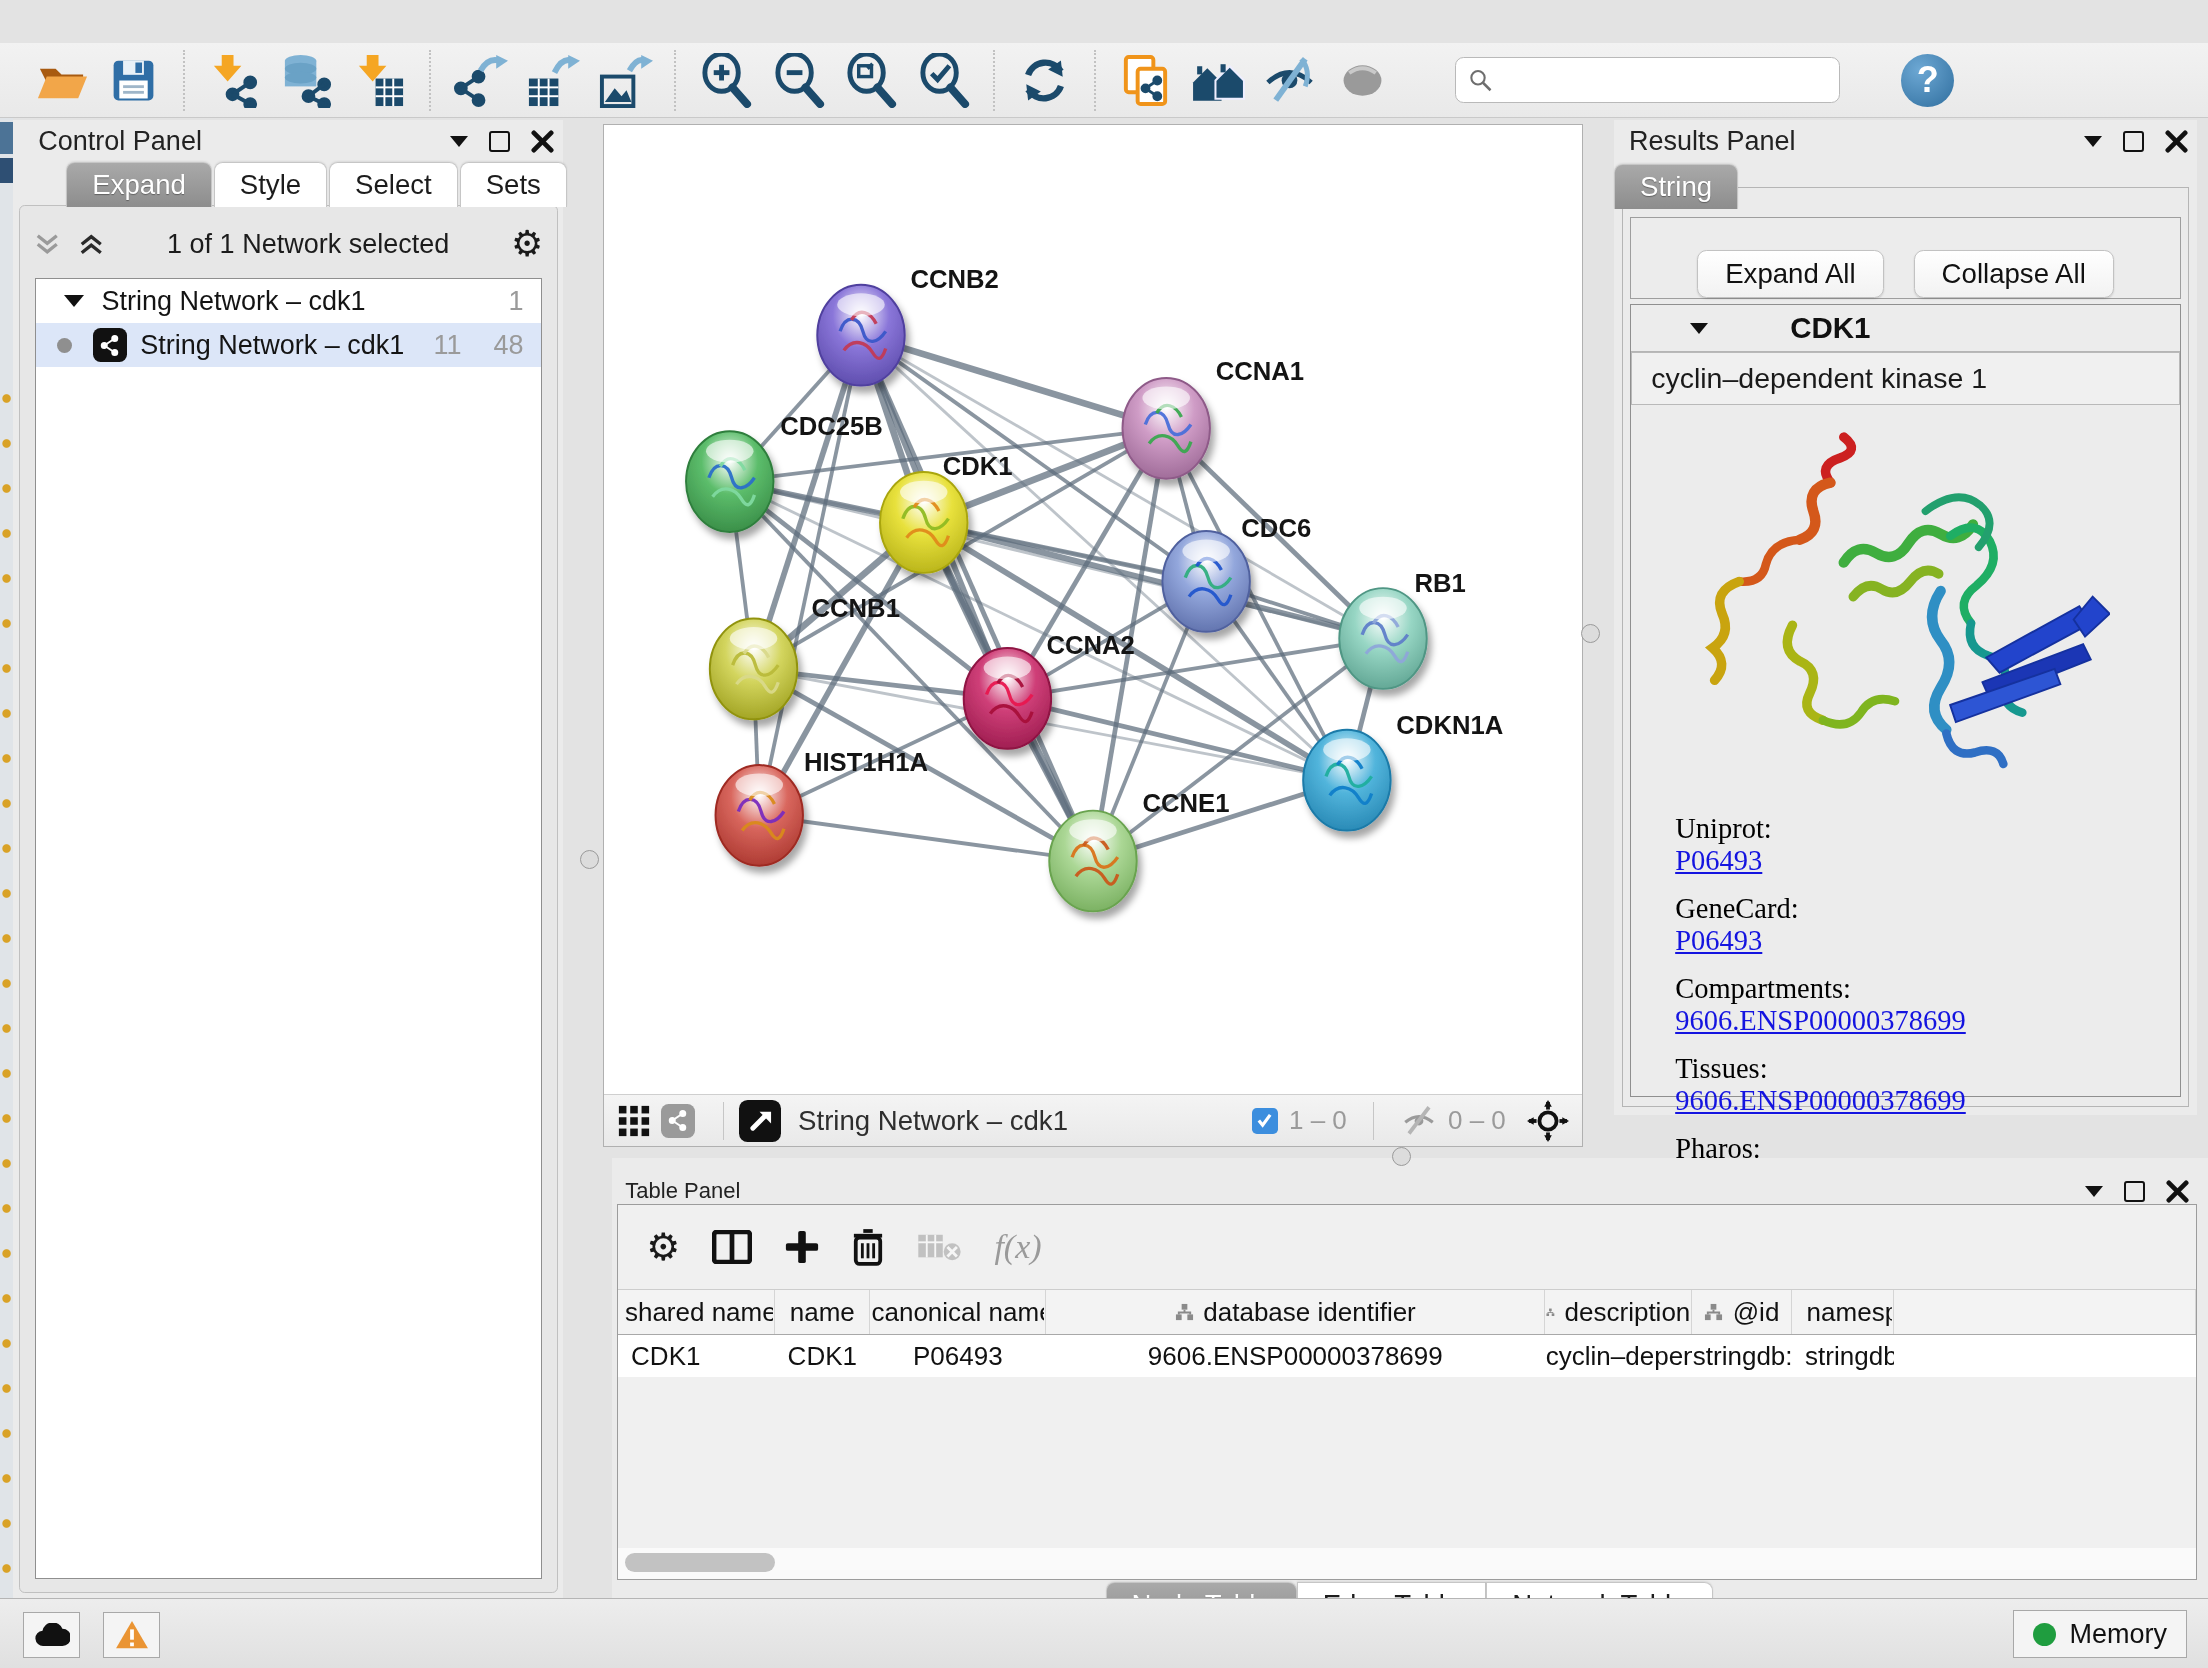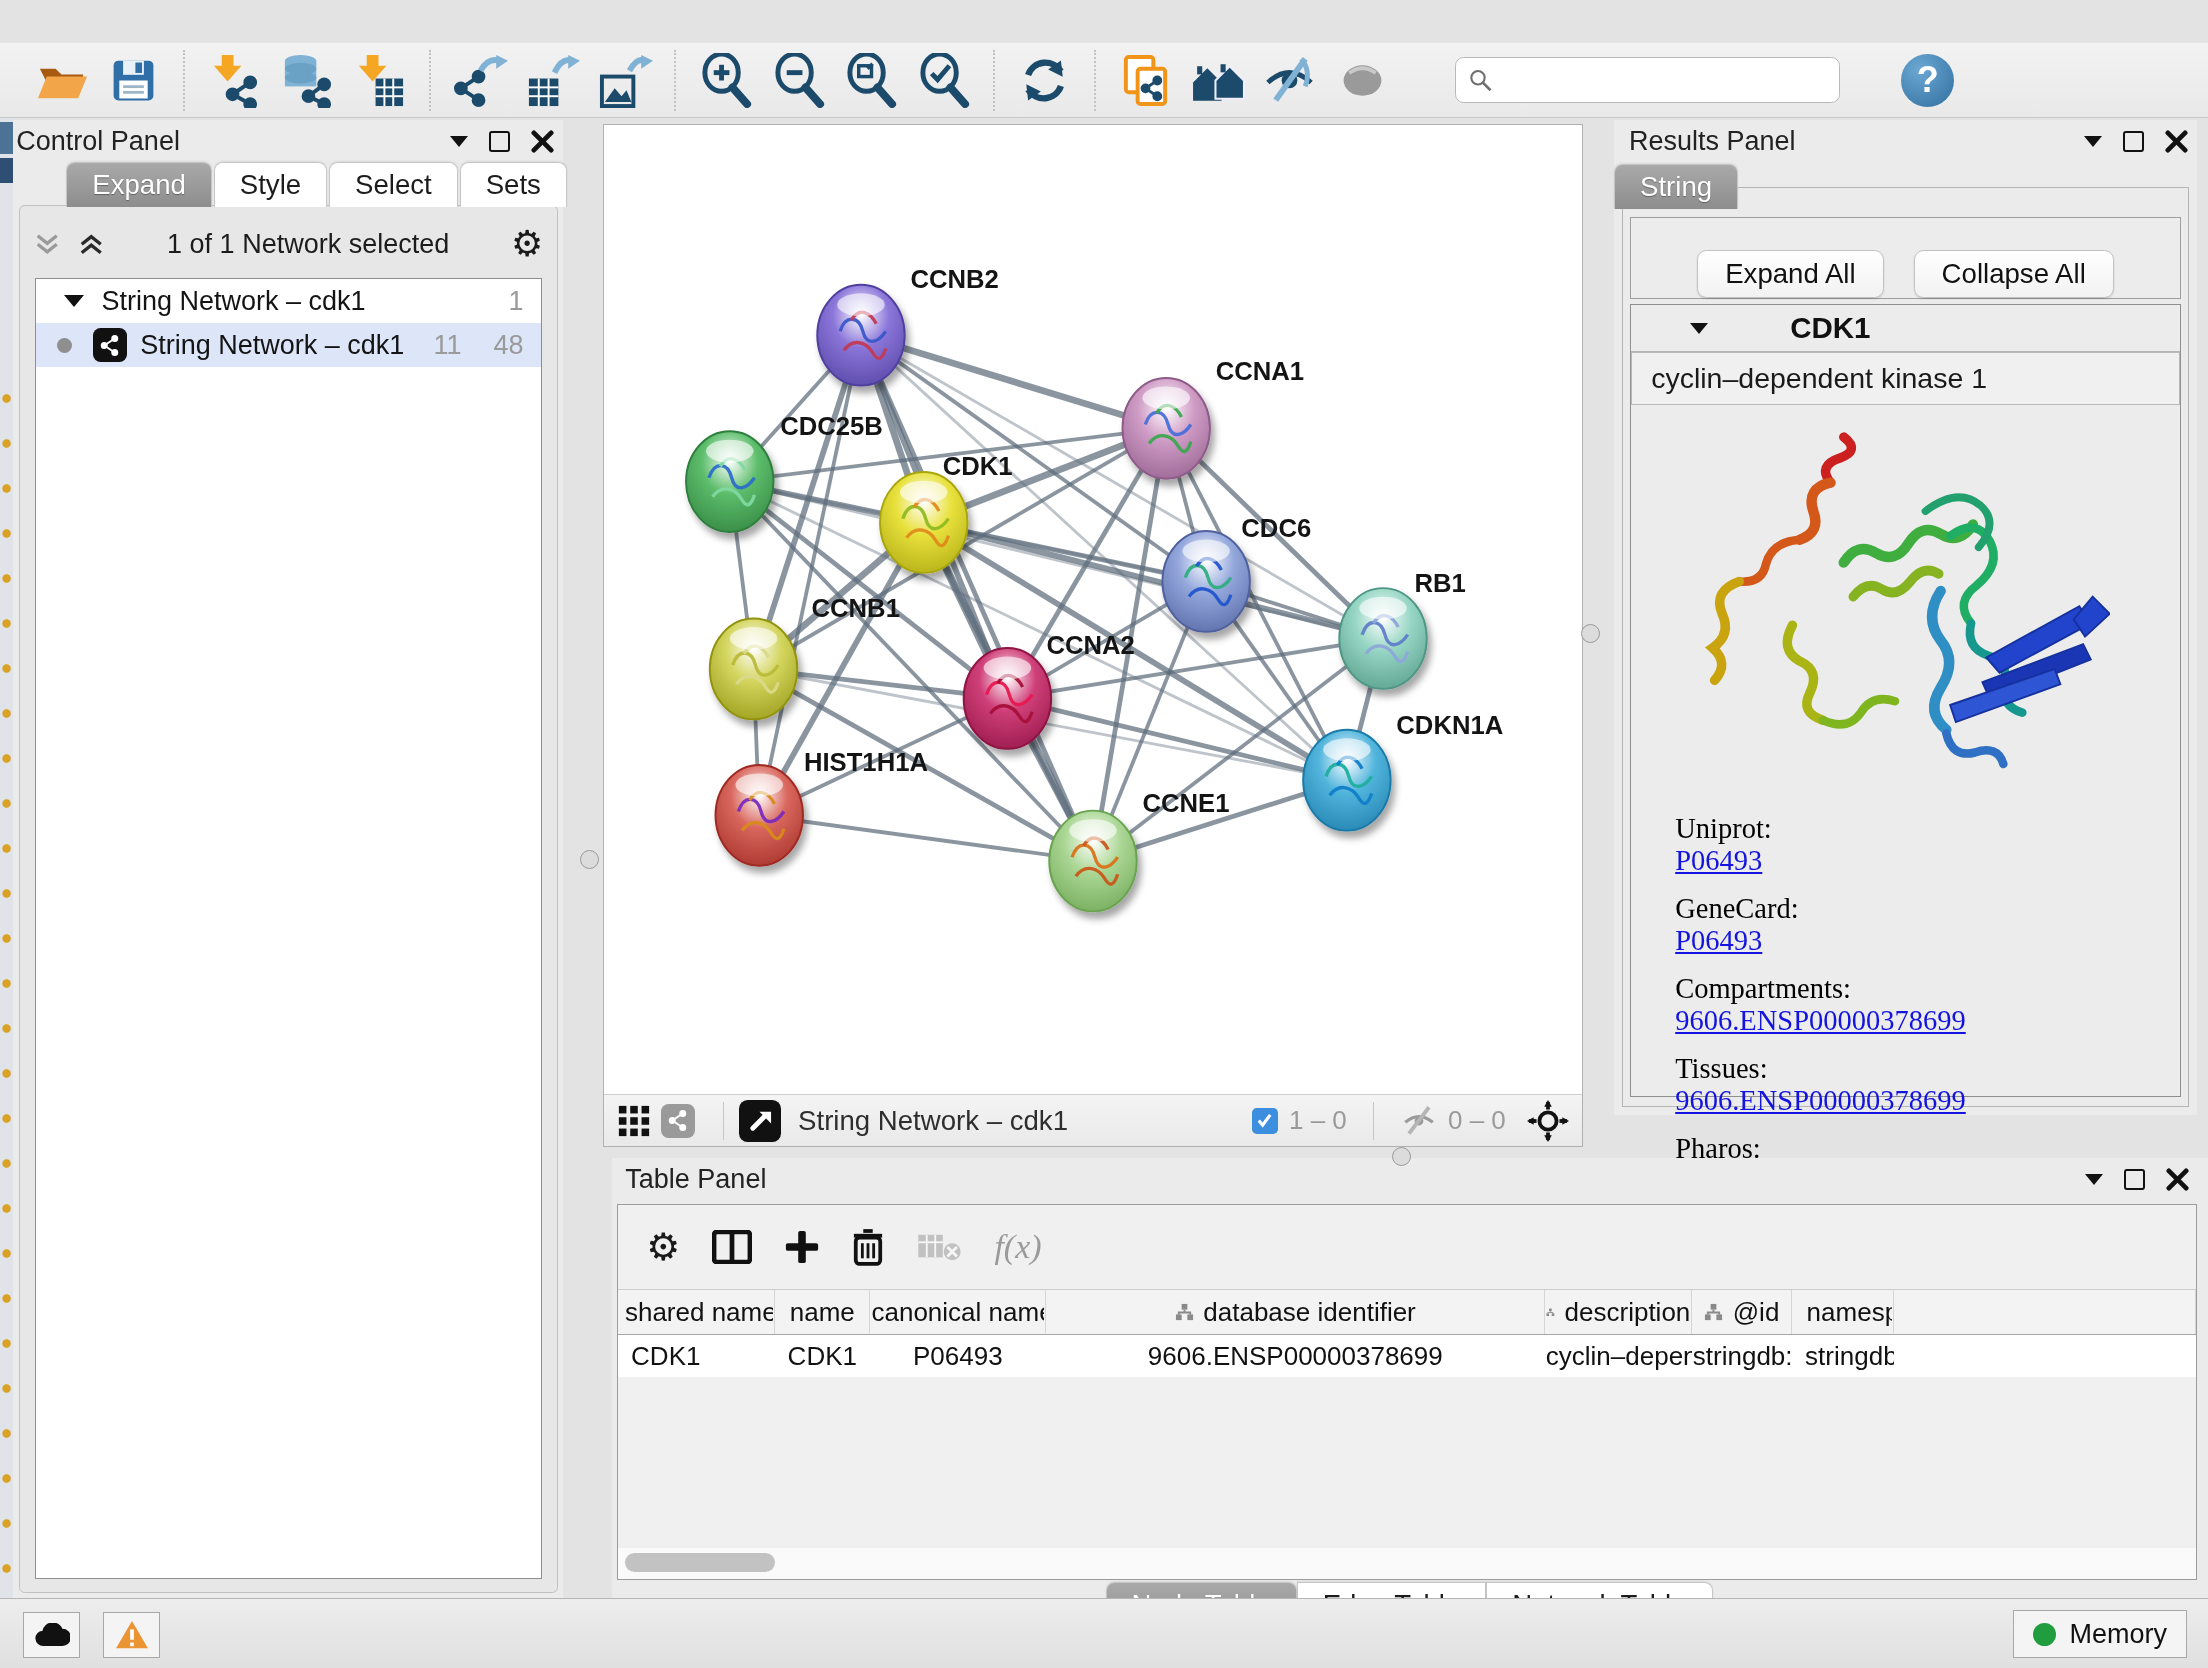--- a/index.html
+++ b/index.html
@@ -102,21 +102,21 @@
   table.nodes{border-collapse:collapse;table-layout:fixed;width:100%;background:#fff;}
   table.nodes th{background:#f3f3f3;border-right:1px solid #d5d5d5;border-bottom:1.9px solid #a8a8a8;
     height:42px;font-size:26px;font-weight:normal;color:#111;overflow:hidden;white-space:nowrap;}
   table.nodes td{height:40px;font-size:26px;color:#111;overflow:hidden;white-space:nowrap;background:#fff;}
   .th-inner{display:flex;align-items:center;justify-content:center;gap:9.5px;overflow:hidden;}
   .c-left{text-align:left;padding-left:13.3px;}
   .c-center{text-align:center;}
   .tp-scroll{position:absolute;left:4.8px;right:11.4px;top:390px;height:32px;background:#fafafa;border:1.9px solid #9c9c9c;border-top:none;box-sizing:border-box;}
   .tp-thumb{position:absolute;left:7.6px;top:4.8px;width:150px;height:19px;border-radius:9.5px;background:#c2c2c2;}
   .tp-tabs{position:absolute;left:0;right:0;top:394px;display:flex;justify-content:center;padding-top:30px;}
-  .tp-title-row{position:absolute;left:13.3px;top:0;right:9.5px;height:42px;display:flex;align-items:center;font-size:27px;color:#222;}
+  .tp-title-row{position:absolute;left:13.3px;top:12px;right:9.5px;height:42px;display:flex;align-items:center;font-size:22px;color:#222;}
 
   
   .statusbar{position:absolute;left:0;right:0;bottom:0;height:69px;background:linear-gradient(#ededed,#e0e0e0);
     border-top:1px solid #b5b5b5;}
   .sb-btn{position:absolute;top:13.3px;width:55px;height:44px;background:#f4f4f4;border:1.9px solid #a8a8a8;
     display:flex;align-items:center;justify-content:center;}
   .memory-btn{position:absolute;right:21px;top:11.4px;height:46px;padding:0 19px;background:#f4f4f4;
     border:1.9px solid #a8a8a8;display:flex;align-items:center;gap:13.3px;font-size:27px;color:#111;}
   .mem-dot{width:23px;height:23px;border-radius:50%;background:#1f9d3f;}
 
@@ -306,21 +306,21 @@
     <span class="helpbtn">?</span>
   </div>
 
   <div class="desktop-strip">
     <div class="strip-blue1"></div>
     <div class="strip-blue2"></div>
     <div class="strip-dots"></div>
   </div>
 
   <div class="control-panel">
-    <div class="panel-title-row" style="padding-left:3px;">
+    <div class="panel-title-row" style="padding-left:25px;">
       <span>Control Panel</span>
       <span class="panel-btns">
         <span class="tri-down"></span>
         <span class="float-box"></span>
         <svg class="panel-x" width="23" height="23" viewBox="0 0 24 24">
             <line x1="3" y1="3" x2="21" y2="21" stroke="#111" stroke-width="5" stroke-linecap="round"></line>
             <line x1="21" y1="3" x2="3" y2="21" stroke="#111" stroke-width="5" stroke-linecap="round"></line>
           </svg>
       </span>
     </div>

